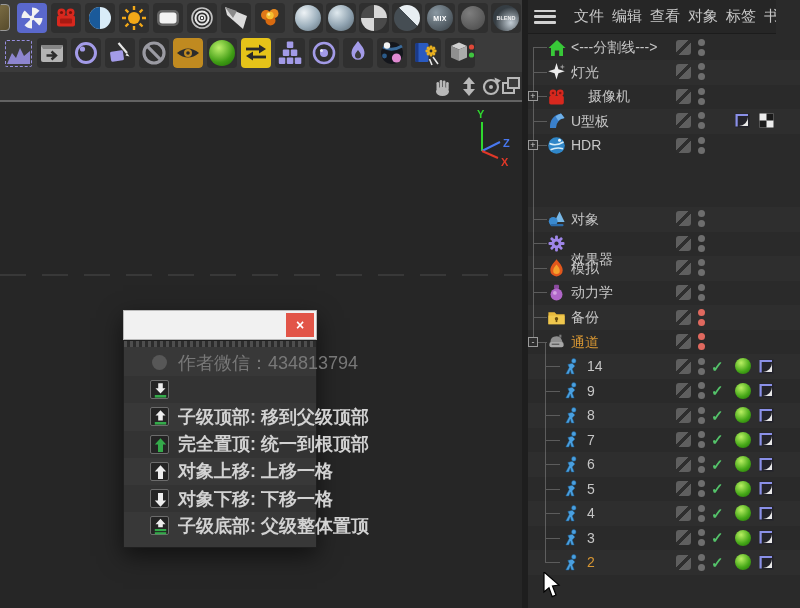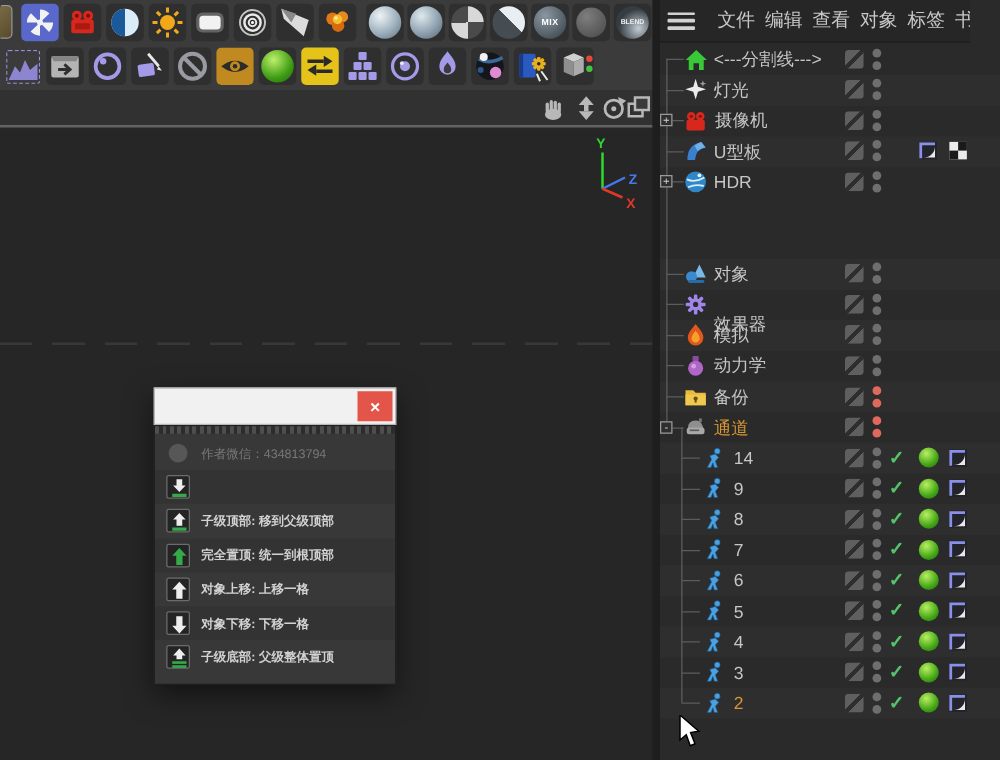--- a/index.html
+++ b/index.html
@@ -37,21 +37,21 @@
   .dot.red{background:#e0695f}
   .chk{position:absolute;color:#54c36a;font-weight:bold;font-size:15px;line-height:15px}
   .ball{position:absolute;width:16px;height:16px;border-radius:50%;background:radial-gradient(circle at 38% 30%,#b9ef62,#46a818 58%,#1d6a07)}
   .ttag{position:absolute;width:15px;height:15px}
   
   .dialog{position:absolute;left:123px;top:310px;width:194px;height:238px;box-shadow:0 8px 22px rgba(0,0,0,.55)}
   .dlg-title{position:absolute;left:0;top:0;width:194px;height:30px;background:#f1f1f1;border:1px solid #b9b9b9}
   .dlg-close{position:absolute;right:2px;top:2px;width:28px;height:24px;background:#e25548;color:#fff;font-size:14px;font-weight:bold;line-height:24px;text-align:center;cursor:default}
   .dlg-body{position:absolute;left:0;top:30px;width:194px;height:208px;background:#383838;border:1px solid #1f1f1f}
   .perf{position:absolute;left:0;top:0;width:100%;height:6px;background:repeating-linear-gradient(90deg,#4e4e4e 0 3px,#2c2c2c 3px 6px)}
-  .drow{position:absolute;left:0;width:192px;height:27px;display:flex;align-items:center;gap:9px;padding-left:9px;font-size:10px;font-weight:bold;color:#d2d2d2;white-space:nowrap}
+  .drow{position:absolute;left:0;width:192px;height:27px;display:flex;align-items:center;gap:9px;padding-left:26px;font-size:18px;font-weight:bold;color:#d2d2d2;white-space:nowrap}
   .drow.alt{background:#333}
   .drow.muted{color:#787878;font-weight:normal}
   .dicon{width:19px;height:19px;background:#242424;border:1px solid #6c6c6c;border-radius:2px;flex:none}
   .dicon svg{display:block}
   .adot{width:15px;height:15px;border-radius:50%;background:#575757;margin:2px;flex:none}
   
   .cursor{position:absolute;left:543px;top:572px;pointer-events:none}
   .gizmo{position:absolute;left:462px;top:2px}
 </style>
 </head>
@@ -375,21 +375,21 @@
             <svg width="19" height="19" viewBox="0 0 19 19">
               <g fill="#d8281e">
                 <circle cx="6" cy="6" r="3.4"></circle>
                 <circle cx="13.2" cy="6" r="3.4"></circle>
                 <rect x="2.2" y="8.8" width="14.6" height="8.6" rx="1.6"></rect>
               </g>
               <circle cx="6" cy="6" r="1.3" fill="#8a1410"></circle>
               <circle cx="13.2" cy="6" r="1.3" fill="#8a1410"></circle>
             </svg>
           </span>
-          <span class="olbl" style="left: 44px; top: 4.3px;">摄像机</span>
+          <span class="olbl" style="left: 60px; top: 4.3px;">摄像机</span>
           <div class="pencil" style="left: 148px; top: 4.8px;"></div>
           <div class="dot" style="left: 170px; top: 3.8px;"></div>
           <div class="dot" style="left: 170px; top: 13.8px;"></div>
         </div>
         <div class="orow stripe" style="top: 74.56px;">
           <div class="tick" style="left: 5px; width: 14px; top: 12.3px;"></div>
           <span class="oicn" style="left: 19px; top: 2.8px;">
             <svg width="19" height="19" viewBox="0 0 19 19">
               <path d="M3 17 Q2.5 5 14 2.5 L17.5 7 Q9.5 8.5 9 17 Z" fill="#3a80cc"></path>
               <path d="M14 2.5 L17.5 7 Q13 7.8 11.2 9.8 L8.7 5.6 Q11.2 3.3 14 2.5 Z" fill="#6fb0e8"></path>

